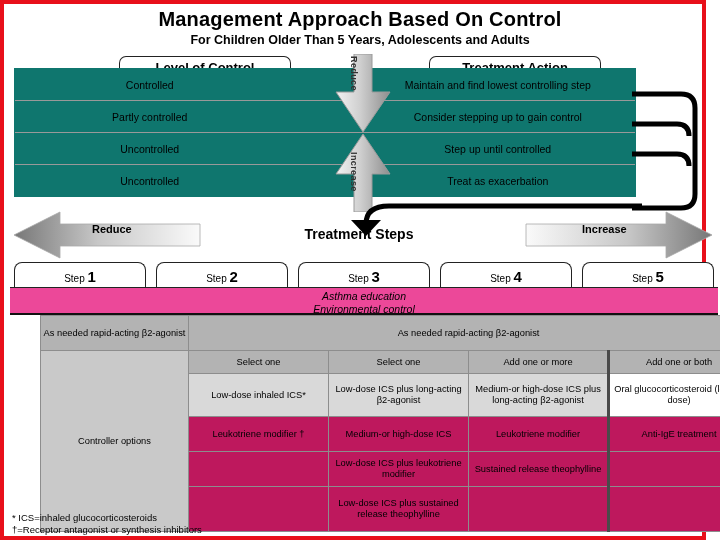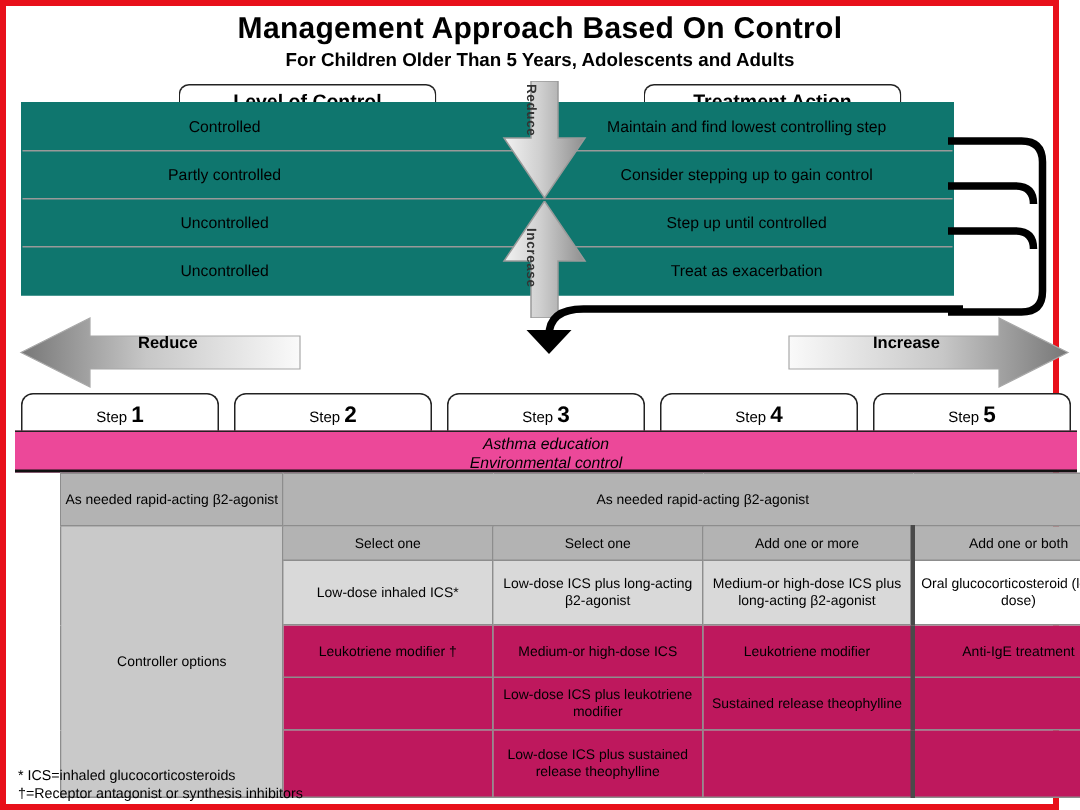--- a/index.html
+++ b/index.html
@@ -128,20 +128,21 @@
       <path d="M3,12 L52,12 Q66,12 66,26 L66,112 Q66,126 52,126 L3,126"></path>
       <path d="M3,42 L48,42 Q60,42 60,54"></path>
       <path d="M3,72 L48,72 Q60,72 60,84"></path>
     </g>
   </svg>
   <svg class="abs" style="left:340px;top:196px;width:300px;height:36px;" viewBox="0 0 300 36">
     <path d="M298,6 L45,6 Q22,6 22,24 L22,26" fill="none" stroke="#000" stroke-width="5"></path>
     <path d="M7,20 L37,20 L22,36 Z" fill="#000"></path>
   </svg>
 
+  <div class="abs" id="tsTitle">Treatment Steps</div>
 
   <svg class="abs" style="left:8px;top:207px;width:190px;height:48px;" viewBox="0 0 190 48">
     <defs>
       <linearGradient id="gLeft" x1="1" y1="0" x2="0" y2="0">
         <stop offset="0" stop-color="#fafafa"></stop>
           <stop offset="0.55" stop-color="#c7c7c7"></stop>
         <stop offset="1" stop-color="#777777"></stop>
       </linearGradient>
     </defs>
     <path d="M188,13 L48,13 L48,1 L2,24 L48,47 L48,35 L188,35 Z" fill="url(#gLeft)" stroke="#a8a8a8" stroke-width="0.8"></path>

